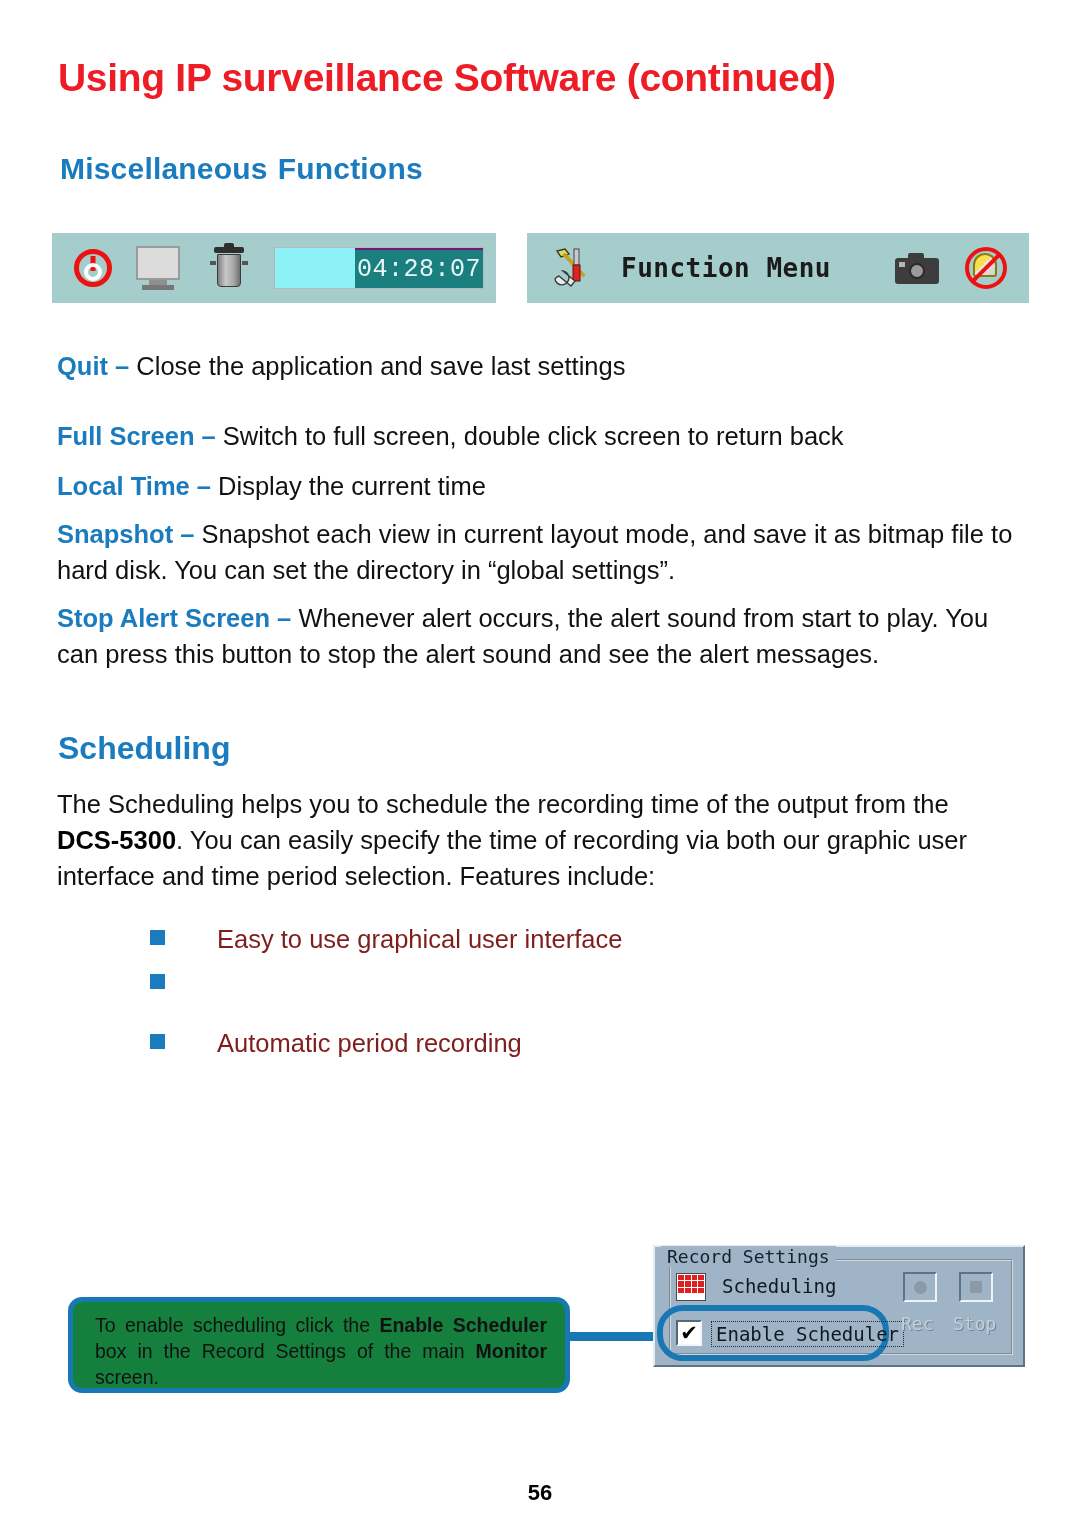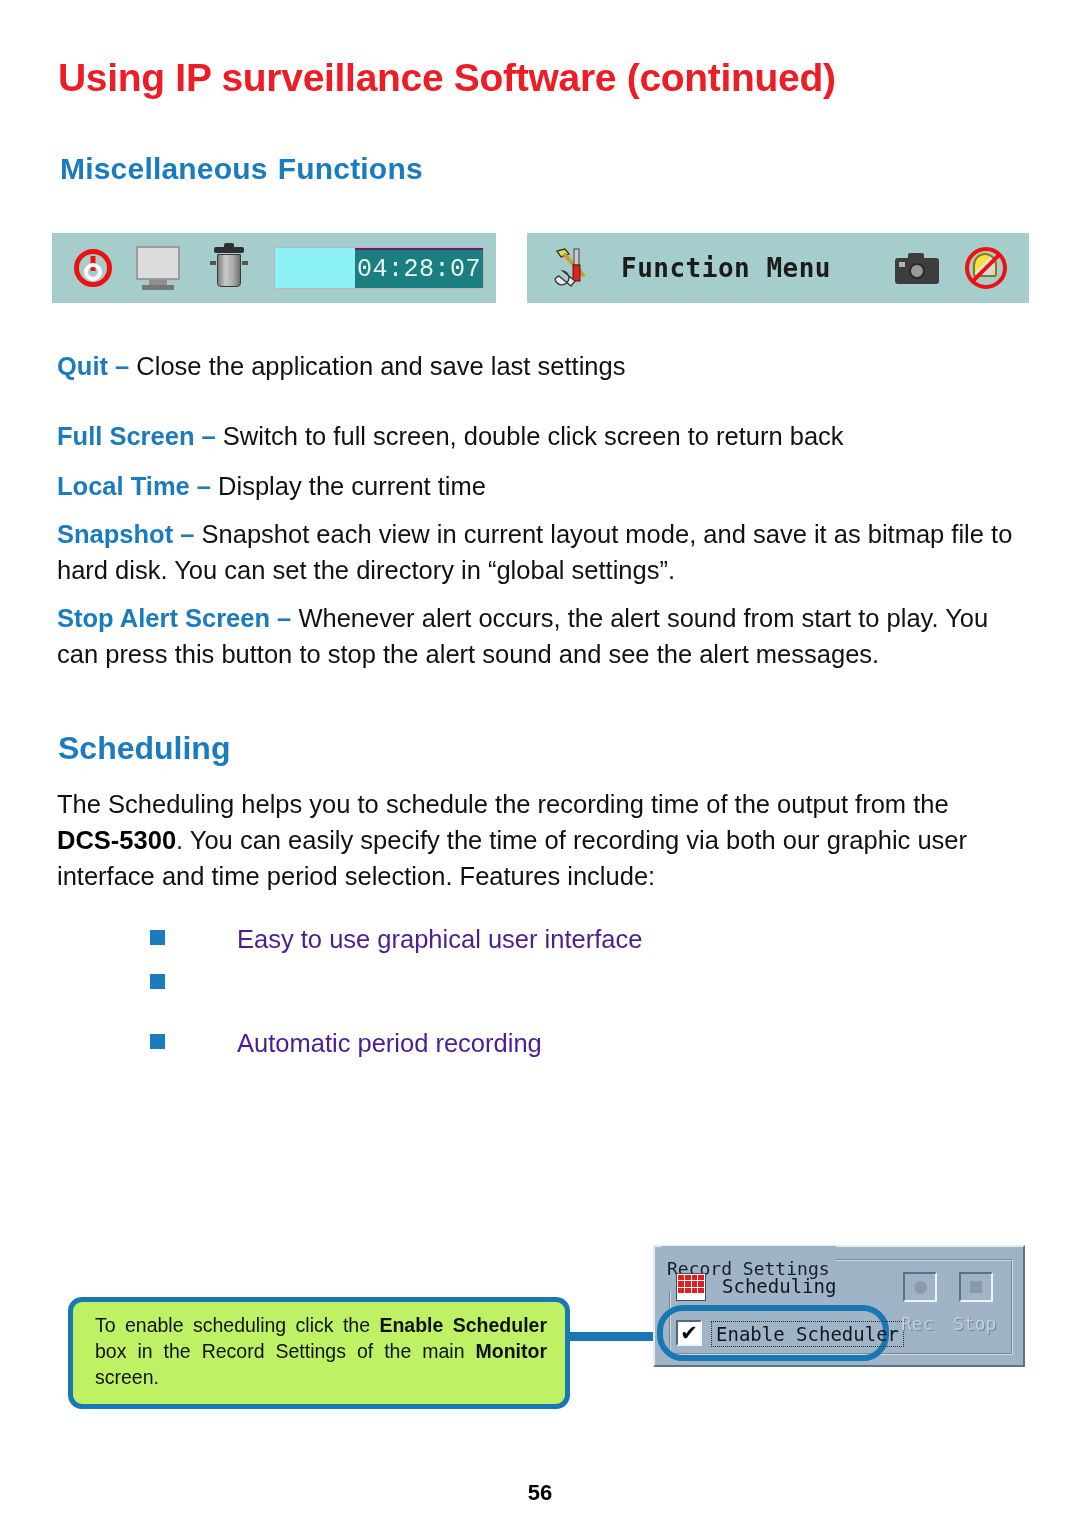--- a/index.html
+++ b/index.html
@@ -314,34 +314,34 @@
     height: 52px;
   }
   .bullet-sq {
     width: 15px; height: 15px;
     background: #1a7cbe;
     flex: none;
     position: relative;
     top: -3px;
   }
   .bullet-text {
-    margin-left: 72px;
+    margin-left: 52px;
     font-size: 25.5px;
-    color: #4c1d95;
+    color: #7f1d1d;
     white-space: nowrap;
   }
 
   
   .callout {
     position: absolute;
     left: 68px;
     top: 1297px;
     width: 502px;
-    height: 112px;
-    background: #bef264;
+    height: 96px;
+    background: #15803d;
     border: 5px solid #1878b4;
     border-radius: 14px;
     box-sizing: border-box;
     padding: 10px 18px 0 22px;
     font-size: 19.5px;
     line-height: 26px;
     text-align: justify;
     color: #111;
   }
   .callout b { font-weight: bold; }
@@ -374,21 +374,21 @@
     left: 14px; top: 12px;
     width: 344px; height: 96px;
     border: 2px groove #cfd9e2;
     box-sizing: border-box;
   }
   .group-title {
     position: absolute;
     left: 661px;
     top: 1246px;
     background: #9fb4c7;
-    padding: 12px 6px;
+    padding: 0 6px;
     font-family: "DejaVu Sans Mono", monospace;
     font-size: 18px;
     color: #14202c;
     white-space: nowrap;
   }
   .cal-ico {
     position: absolute;
     left: 676px; top: 1273px;
     width: 30px; height: 28px;
     background: #ffffff;

